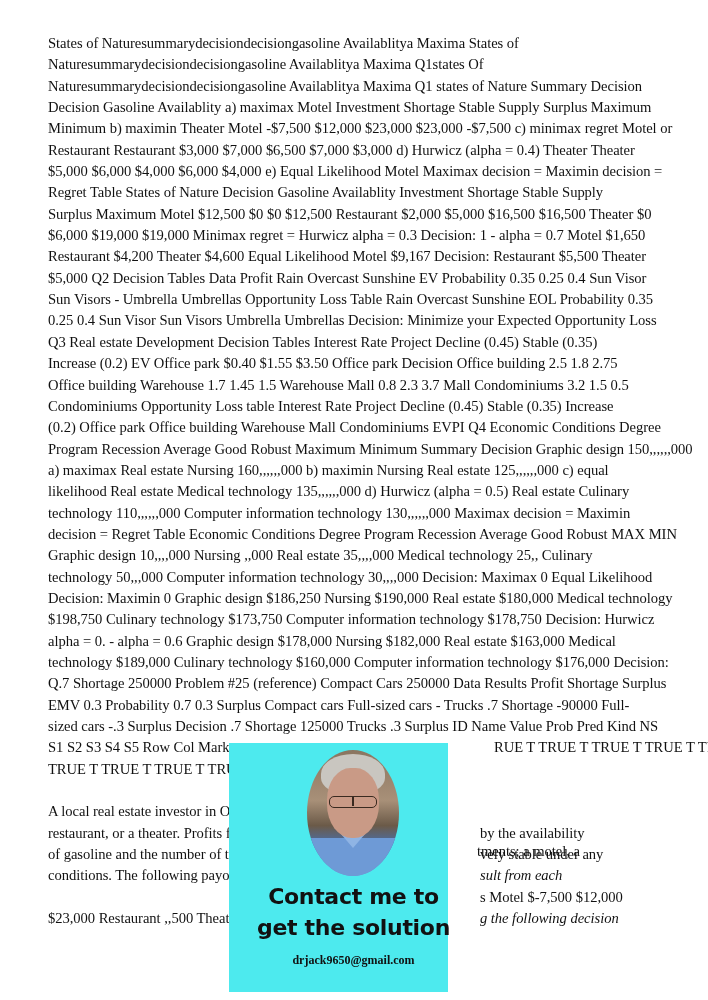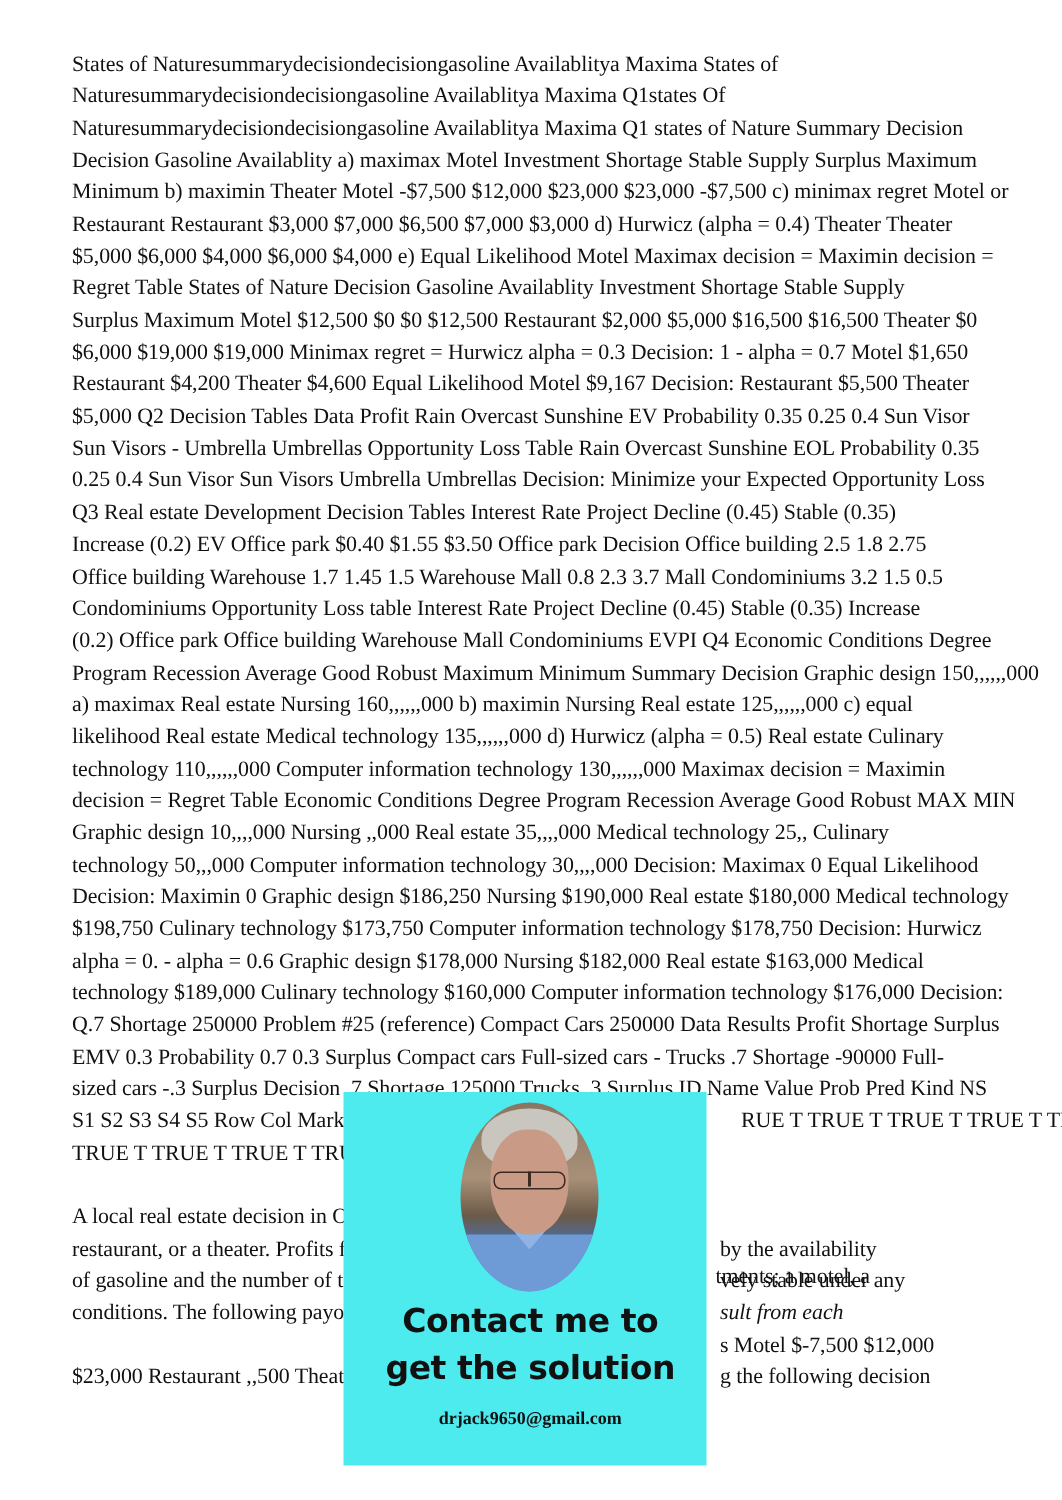--- a/index.html
+++ b/index.html
@@ -32,22 +32,22 @@
     .doc .gap {
       display: block;
       height: 21.35px;
     }
     .doc .frag-right {
       position: absolute;
     }
     .overlay {
       position: absolute;
       left: 229px;
-      top: 728px;
-      width: 242px;
+      top: 743px;
+      width: 219px;
       height: 249px;
       background: #4deaee;
     }
     .photo {
       position: absolute;
       left: 78px;
       top: 7px;
       width: 92px;
       height: 126px;
       border-radius: 50%;
@@ -164,41 +164,41 @@
     <span>S1 S2 S3 S4 S5 Row Col Mark</span>
     <span class="frag-right" style="left:446px;top:0;">RUE T TRUE T TRUE T TRUE T TRU</span>
   </span>
   <span class="line">
     <span>TRUE T TRUE T TRUE T TRU</span>
   </span>
 
   <span class="gap"></span>
 
   <span class="line" style="position:relative;">
-    <span>A local real estate decision in O</span>
+    <span>A local real estate investor in O</span>
     <span class="frag-right" style="left:429px;top:0;margin-top:40px;">tments; a motel, a</span>
   </span>
   <span class="line" style="position:relative;">
     <span>restaurant, or a theater. Profits f</span>
     <span class="frag-right" style="left:432px;top:0;">by the availability</span>
   </span>
   <span class="line" style="position:relative;">
     <span>of gasoline and the number of to</span>
     <span class="frag-right" style="left:432px;top:0;">vely stable under any</span>
   </span>
   <span class="line" style="position:relative;">
     <span>conditions. The following payof</span>
     <span class="frag-right" style="left:432px;top:0;font-style:italic;">sult from each</span>
   </span>
   <span class="line" style="position:relative;">
     <span class="frag-right" style="left:432px;top:0;">s Motel $-7,500 $12,000</span>
   </span>
   <span class="line" style="position:relative;">
     <span>$23,000 Restaurant ,,500 Theate</span>
-    <span class="frag-right" style="left:432px;top:0;">g the following decision</span>
+    <span class="frag-right" style="left:432px;top:0;font-style:italic;">g the following decision</span>
   </span>
 </div>
 
 <div class="overlay">
   <div class="photo">
     <div class="shirt"></div>
     <div class="collar"></div>
     <div class="hair"></div>
     <div class="face"></div>
     <div class="glasses"></div>

